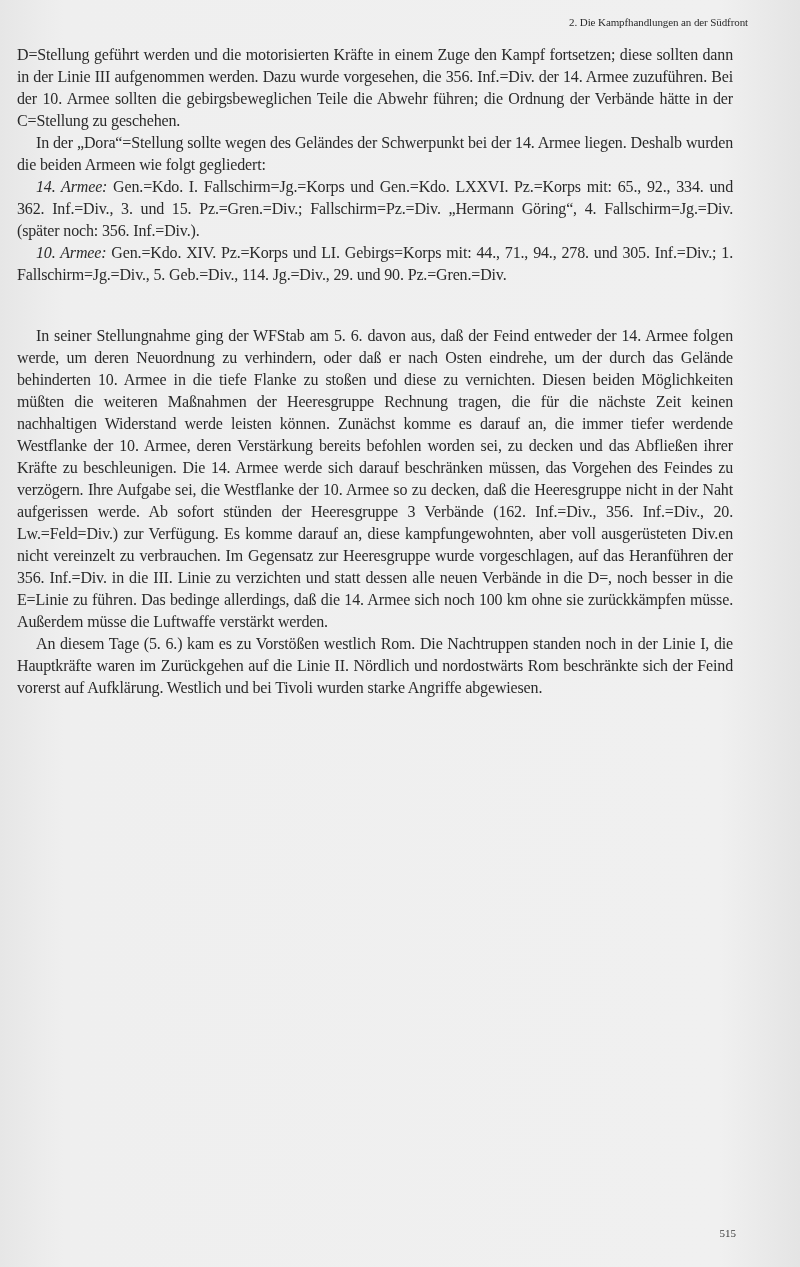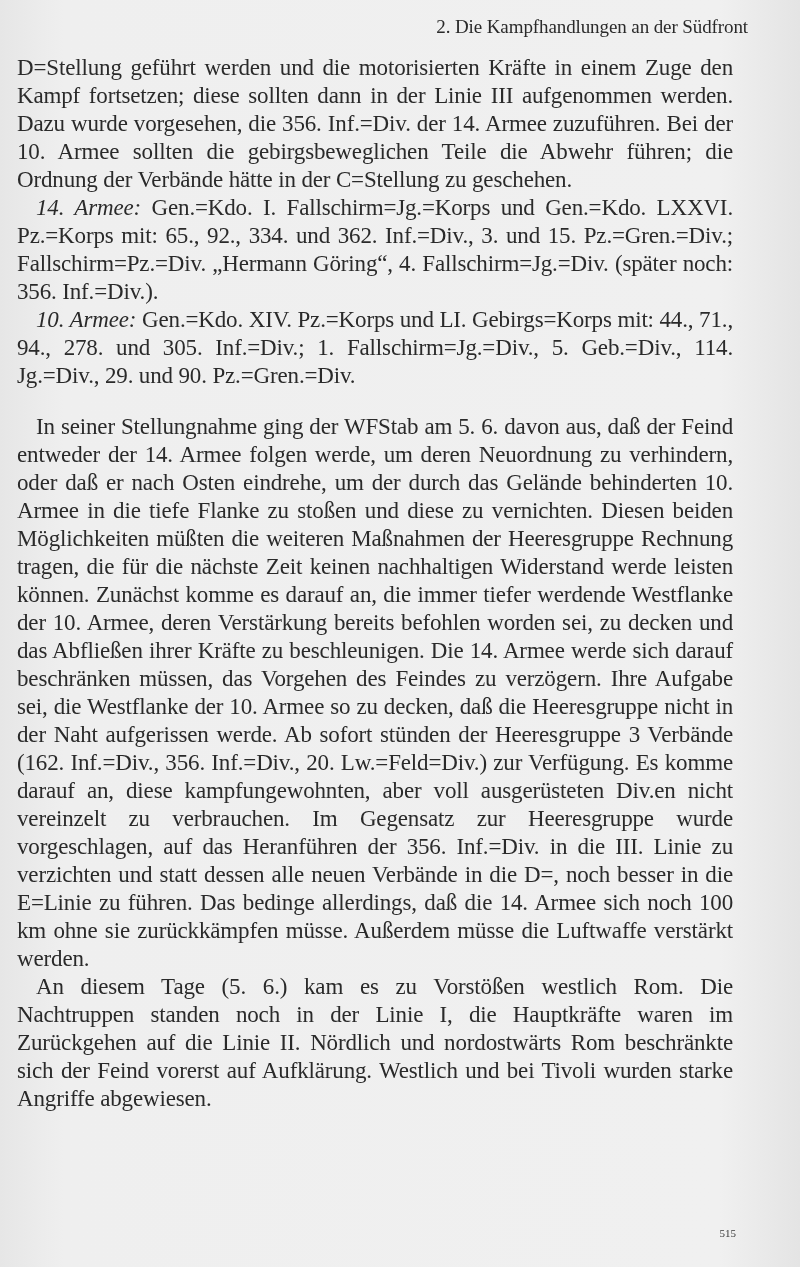--- a/index.html
+++ b/index.html
@@ -9,44 +9,45 @@
     position: relative; overflow: hidden;
     font-family: "Liberation Serif", "DejaVu Serif", serif;
     color: #2a2a2a;
   }
   .page {
     position: absolute; left: 0; top: 0; width: 800px; height: 1267px;
     background: linear-gradient(90deg, #e6e6e6 0%, #efefef 8%, #f0f0f0 90%, #e4e4e4 100%);
   }
   .header {
     position: absolute; top: 16px; right: 52px;
-    font-size: 19px; letter-spacing: -0.1px;
+    font-size: 11px; letter-spacing: -0.1px;
   }
   .body-text {
-    position: absolute; left: 17px; top: 54px; width: 716px;
-    font-size: 23px; line-height: 28px;
+    position: absolute; left: 17px; top: 44px; width: 716px;
+    font-size: 16px; line-height: 22px;
     text-align: justify; letter-spacing: -0.15px;
   }
   .body-text p { margin: 0; }
   .body-text p.indent { text-indent: 19px; }
-  .body-text p.gap { margin-top: 23px; }
+  .body-text p.gap { margin-top: 39px; }
   .body-text em { }
   .pagenum {
     position: absolute; top: 1227px; right: 64px;
     font-size: 11px; color: #3a3a3a;
   }
 </style>
 </head>
 <body>
 
 <div class="page">
   <div class="header">2. Die Kampfhandlungen an der Südfront</div>
 
   <div class="body-text">
     <p>D=Stellung geführt werden und die motorisierten Kräfte in einem Zuge den Kampf fortsetzen; diese sollten dann in der Linie III aufgenommen werden. Dazu wurde vorgesehen, die 356. Inf.=Div. der 14. Armee zuzuführen. Bei der 10. Armee sollten die gebirgsbeweglichen Teile die Abwehr führen; die Ordnung der Verbände hätte in der C=Stellung zu geschehen.</p>
+    <p class="indent">In der „Dora“=Stellung sollte wegen des Geländes der Schwerpunkt bei der 14. Armee liegen. Deshalb wurden die beiden Armeen wie folgt gegliedert:</p>
     <p class="indent"><em>14. Armee:</em><span> Gen.=Kdo. I. Fallschirm=Jg.=Korps und Gen.=Kdo. LXXVI. Pz.=Korps mit: 65., 92., 334. und 362. Inf.=Div., 3. und 15. Pz.=Gren.=Div.; Fallschirm=Pz.=Div. „Hermann Göring“, 4. Fallschirm=Jg.=Div. (später noch: 356. Inf.=Div.).</span></p>
     <p class="indent"><em>10. Armee:</em><span> Gen.=Kdo. XIV. Pz.=Korps und LI. Gebirgs=Korps mit: 44., 71., 94., 278. und 305. Inf.=Div.; 1. Fallschirm=Jg.=Div., 5. Geb.=Div., 114. Jg.=Div., 29. und 90. Pz.=Gren.=Div.</span></p>
     <p class="indent gap">In seiner Stellungnahme ging der WFStab am 5. 6. davon aus, daß der Feind entweder der 14. Armee folgen werde, um deren Neuordnung zu verhindern, oder daß er nach Osten eindrehe, um der durch das Gelände behinderten 10. Armee in die tiefe Flanke zu stoßen und diese zu vernichten. Diesen beiden Möglichkeiten müßten die weiteren Maßnahmen der Heeresgruppe Rechnung tragen, die für die nächste Zeit keinen nachhaltigen Widerstand werde leisten können. Zunächst komme es darauf an, die immer tiefer werdende Westflanke der 10. Armee, deren Verstärkung bereits befohlen worden sei, zu decken und das Abfließen ihrer Kräfte zu beschleunigen. Die 14. Armee werde sich darauf beschränken müssen, das Vorgehen des Feindes zu verzögern. Ihre Aufgabe sei, die Westflanke der 10. Armee so zu decken, daß die Heeresgruppe nicht in der Naht aufgerissen werde. Ab sofort stünden der Heeresgruppe 3 Verbände (162. Inf.=Div., 356. Inf.=Div., 20. Lw.=Feld=Div.) zur Verfügung. Es komme darauf an, diese kampfungewohnten, aber voll ausgerüsteten Div.en nicht vereinzelt zu verbrauchen. Im Gegensatz zur Heeresgruppe wurde vorgeschlagen, auf das Heranführen der 356. Inf.=Div. in die III. Linie zu verzichten und statt dessen alle neuen Verbände in die D=, noch besser in die E=Linie zu führen. Das bedinge allerdings, daß die 14. Armee sich noch 100 km ohne sie zurückkämpfen müsse. Außerdem müsse die Luftwaffe verstärkt werden.</p>
     <p class="indent">An diesem Tage (5. 6.) kam es zu Vorstößen westlich Rom. Die Nachtruppen standen noch in der Linie I, die Hauptkräfte waren im Zurückgehen auf die Linie II. Nördlich und nordostwärts Rom beschränkte sich der Feind vorerst auf Aufklärung. Westlich und bei Tivoli wurden starke Angriffe abgewiesen.</p>
   </div>
 
   <div class="pagenum">515</div>
 </div>
 
 </body></html>

